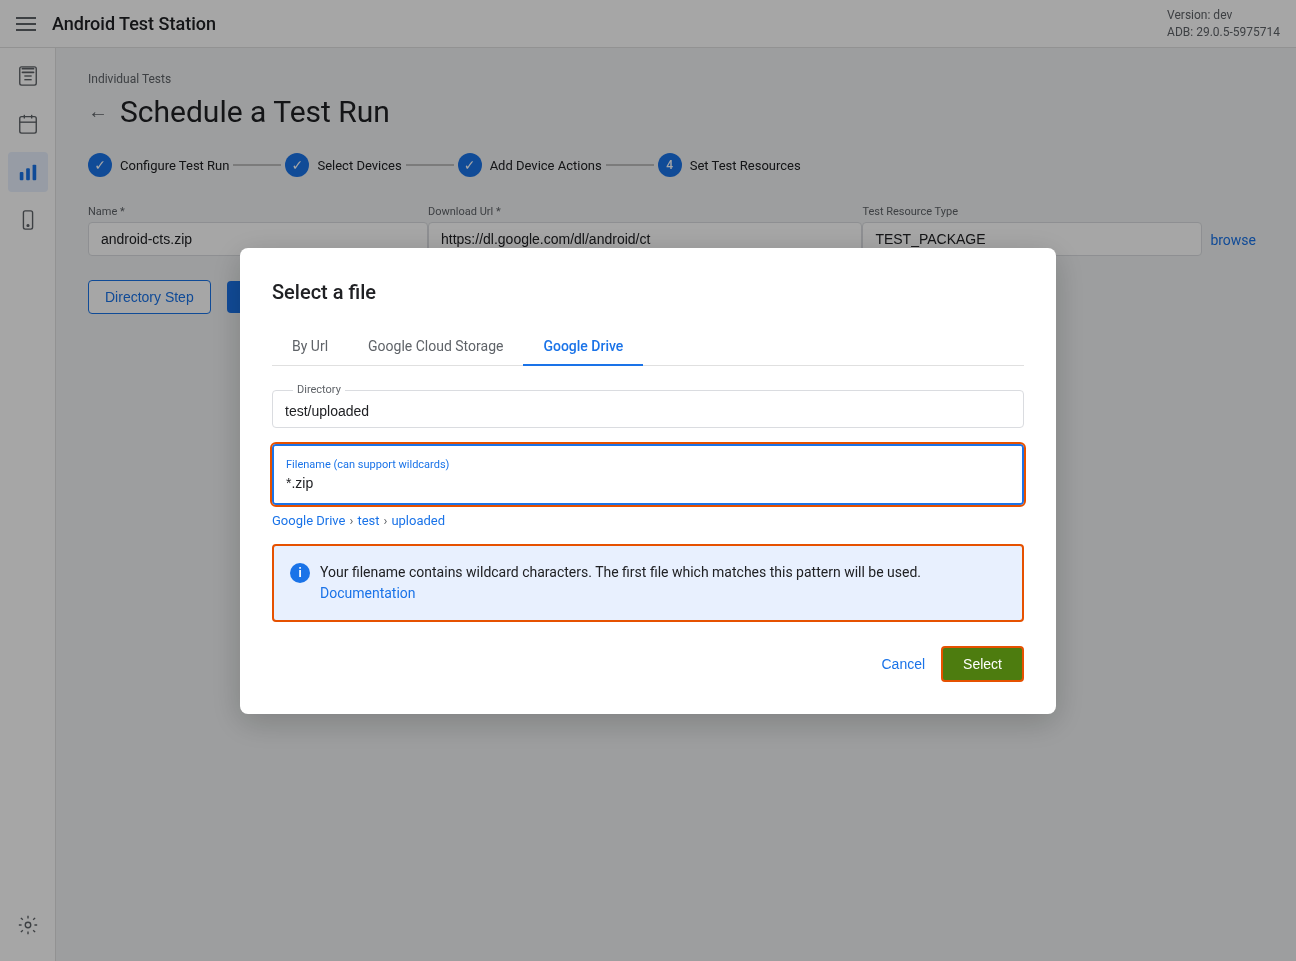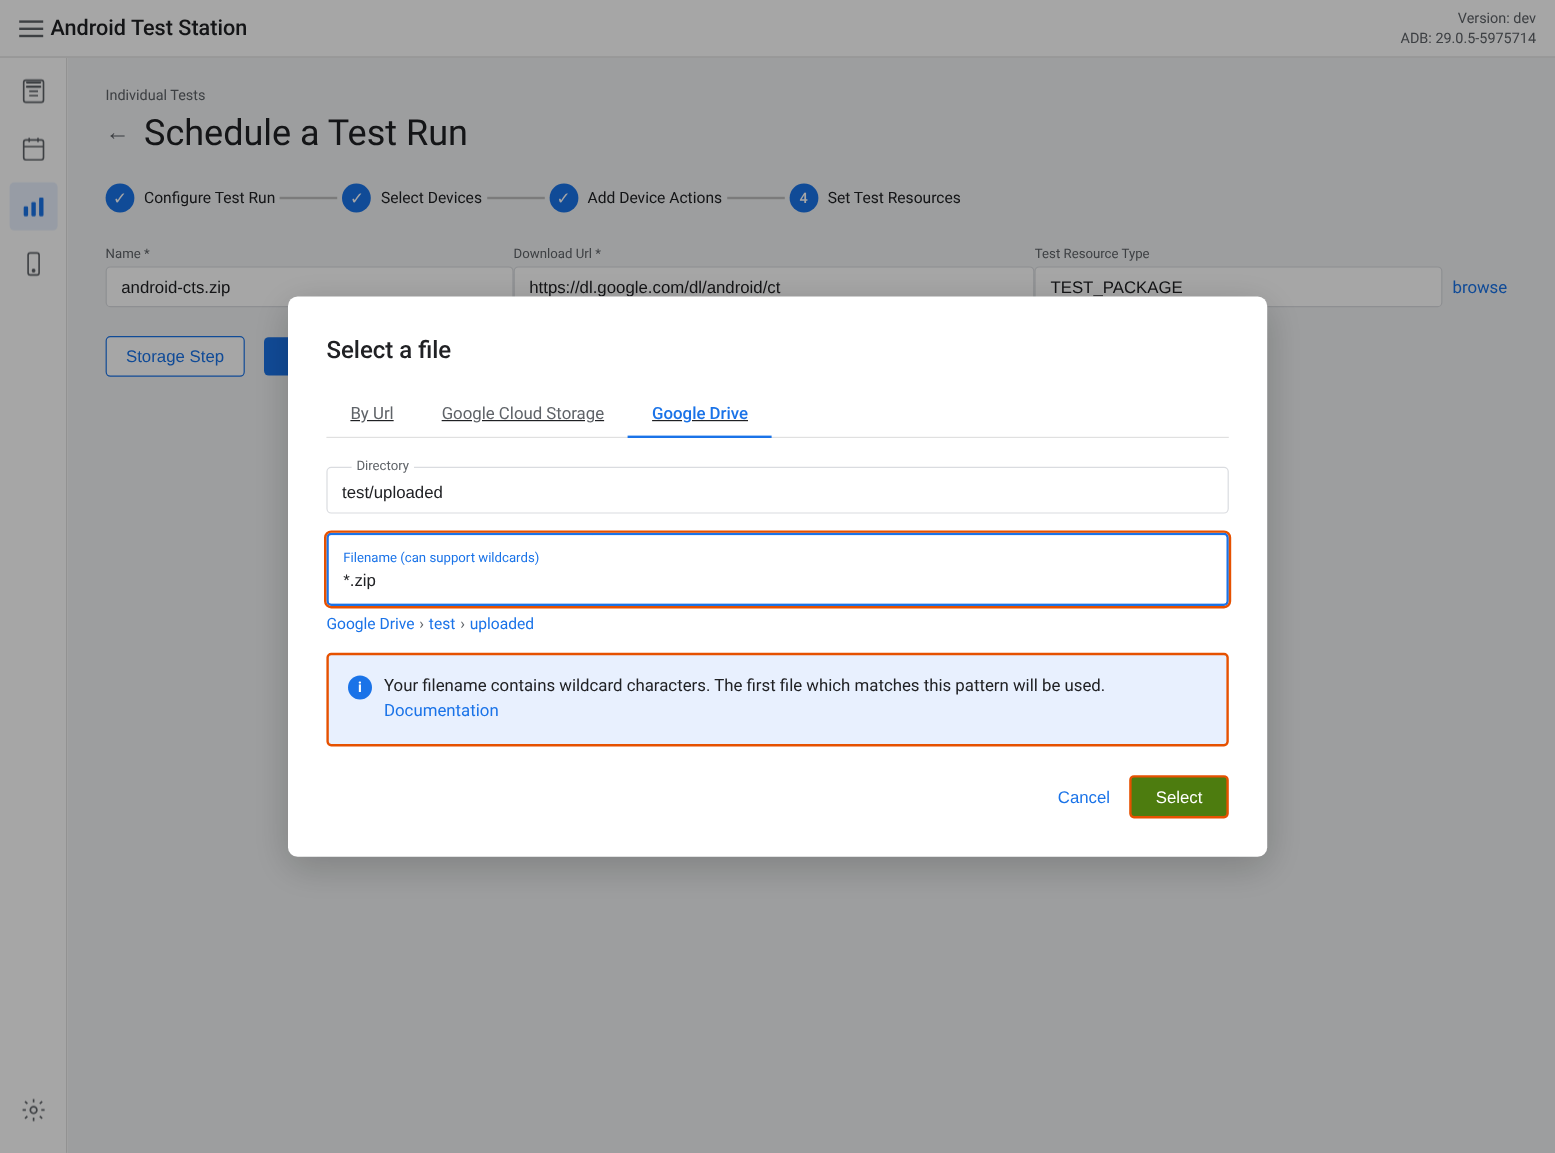--- a/index.html
+++ b/index.html
@@ -4,23 +4,23 @@
   <style>
     * { box-sizing: border-box; margin: 0; padding: 0; }
     body { font-family: Roboto, Arial, sans-serif; background: #f1f3f4; color: #202124; font-size: 14px; }
 
     
     .topbar {
       display: flex; align-items: center; justify-content: space-between;
       background: #fff; height: 48px; padding: 0 16px;
       border-bottom: 1px solid #e0e0e0; position: fixed; top: 0; left: 0; right: 0; z-index: 100;
     }
-    .topbar-left { display: flex; align-items: center; gap: 6px; }
+    .topbar-left { display: flex; align-items: center; gap: 16px; }
     .topbar-title { font-size: 18px; font-weight: 500; }
-    .topbar-version { font-size: 12px; color: #5f6368; text-align: right; line-height: 1.4; }
+    .topbar-version { font-size: 12px; color: #5f6368; line-height: 1.4; }
     .menu-icon { cursor: pointer; display: flex; flex-direction: column; gap: 4px; }
     .menu-icon span { display: block; width: 20px; height: 2px; background: #5f6368; }
 
     
     .sidebar {
       position: fixed; top: 48px; left: 0; width: 56px; bottom: 0;
       background: #fff; border-right: 1px solid #e0e0e0;
       display: flex; flex-direction: column; align-items: center; padding-top: 8px; gap: 8px; z-index: 99;
     }
     .sidebar-icon {
@@ -90,21 +90,21 @@
     }
 
     
     .dialog {
       background: #fff; border-radius: 8px; width: 816px; max-width: 95vw;
       padding: 32px; box-shadow: 0 8px 32px rgba(0,0,0,0.2);
     }
     .dialog-title { font-size: 20px; font-weight: 500; margin-bottom: 24px; }
 
     
-    .dialog-tabs { display: flex; border-bottom: 1px solid #e0e0e0; margin-bottom: 24px; text-decoration: underline; }
+    .dialog-tabs { display: flex; border-bottom: 1px solid #e0e0e0; margin-bottom: 24px; }
     .dialog-tab {
       padding: 10px 20px; font-size: 14px; cursor: pointer; color: #5f6368; border-bottom: 2px solid transparent;
       margin-bottom: -1px;
     }
     .dialog-tab.active { color: #1a73e8; border-bottom-color: #1a73e8; font-weight: 500; }
 
     
     .dir-field {
       position: relative; border: 1px solid #dadce0; border-radius: 4px; padding: 12px 12px 8px;
       margin-bottom: 16px;
@@ -262,21 +262,21 @@
       <input type="text" value="https://dl.google.com/dl/android/ct" style="">
     </div>
     <div class="form-field field-type">
       <label>Test Resource Type</label>
       <input type="text" value="TEST_PACKAGE" style="">
     </div>
     <span class="browse-link">browse</span>
   </div>
 
   <div class="actions">
-    <button class="btn-outline">Storage Step</button>
+    <button class="btn-outline">Directory Step</button>
     <button class="btn-primary">Start Test Run</button>
     <button class="btn-text">Cancel</button>
   </div>
 </div>
 
 <div class="overlay">
   <div class="dialog">
     <div class="dialog-title">Select a file</div>
 
     <div class="dialog-tabs">

